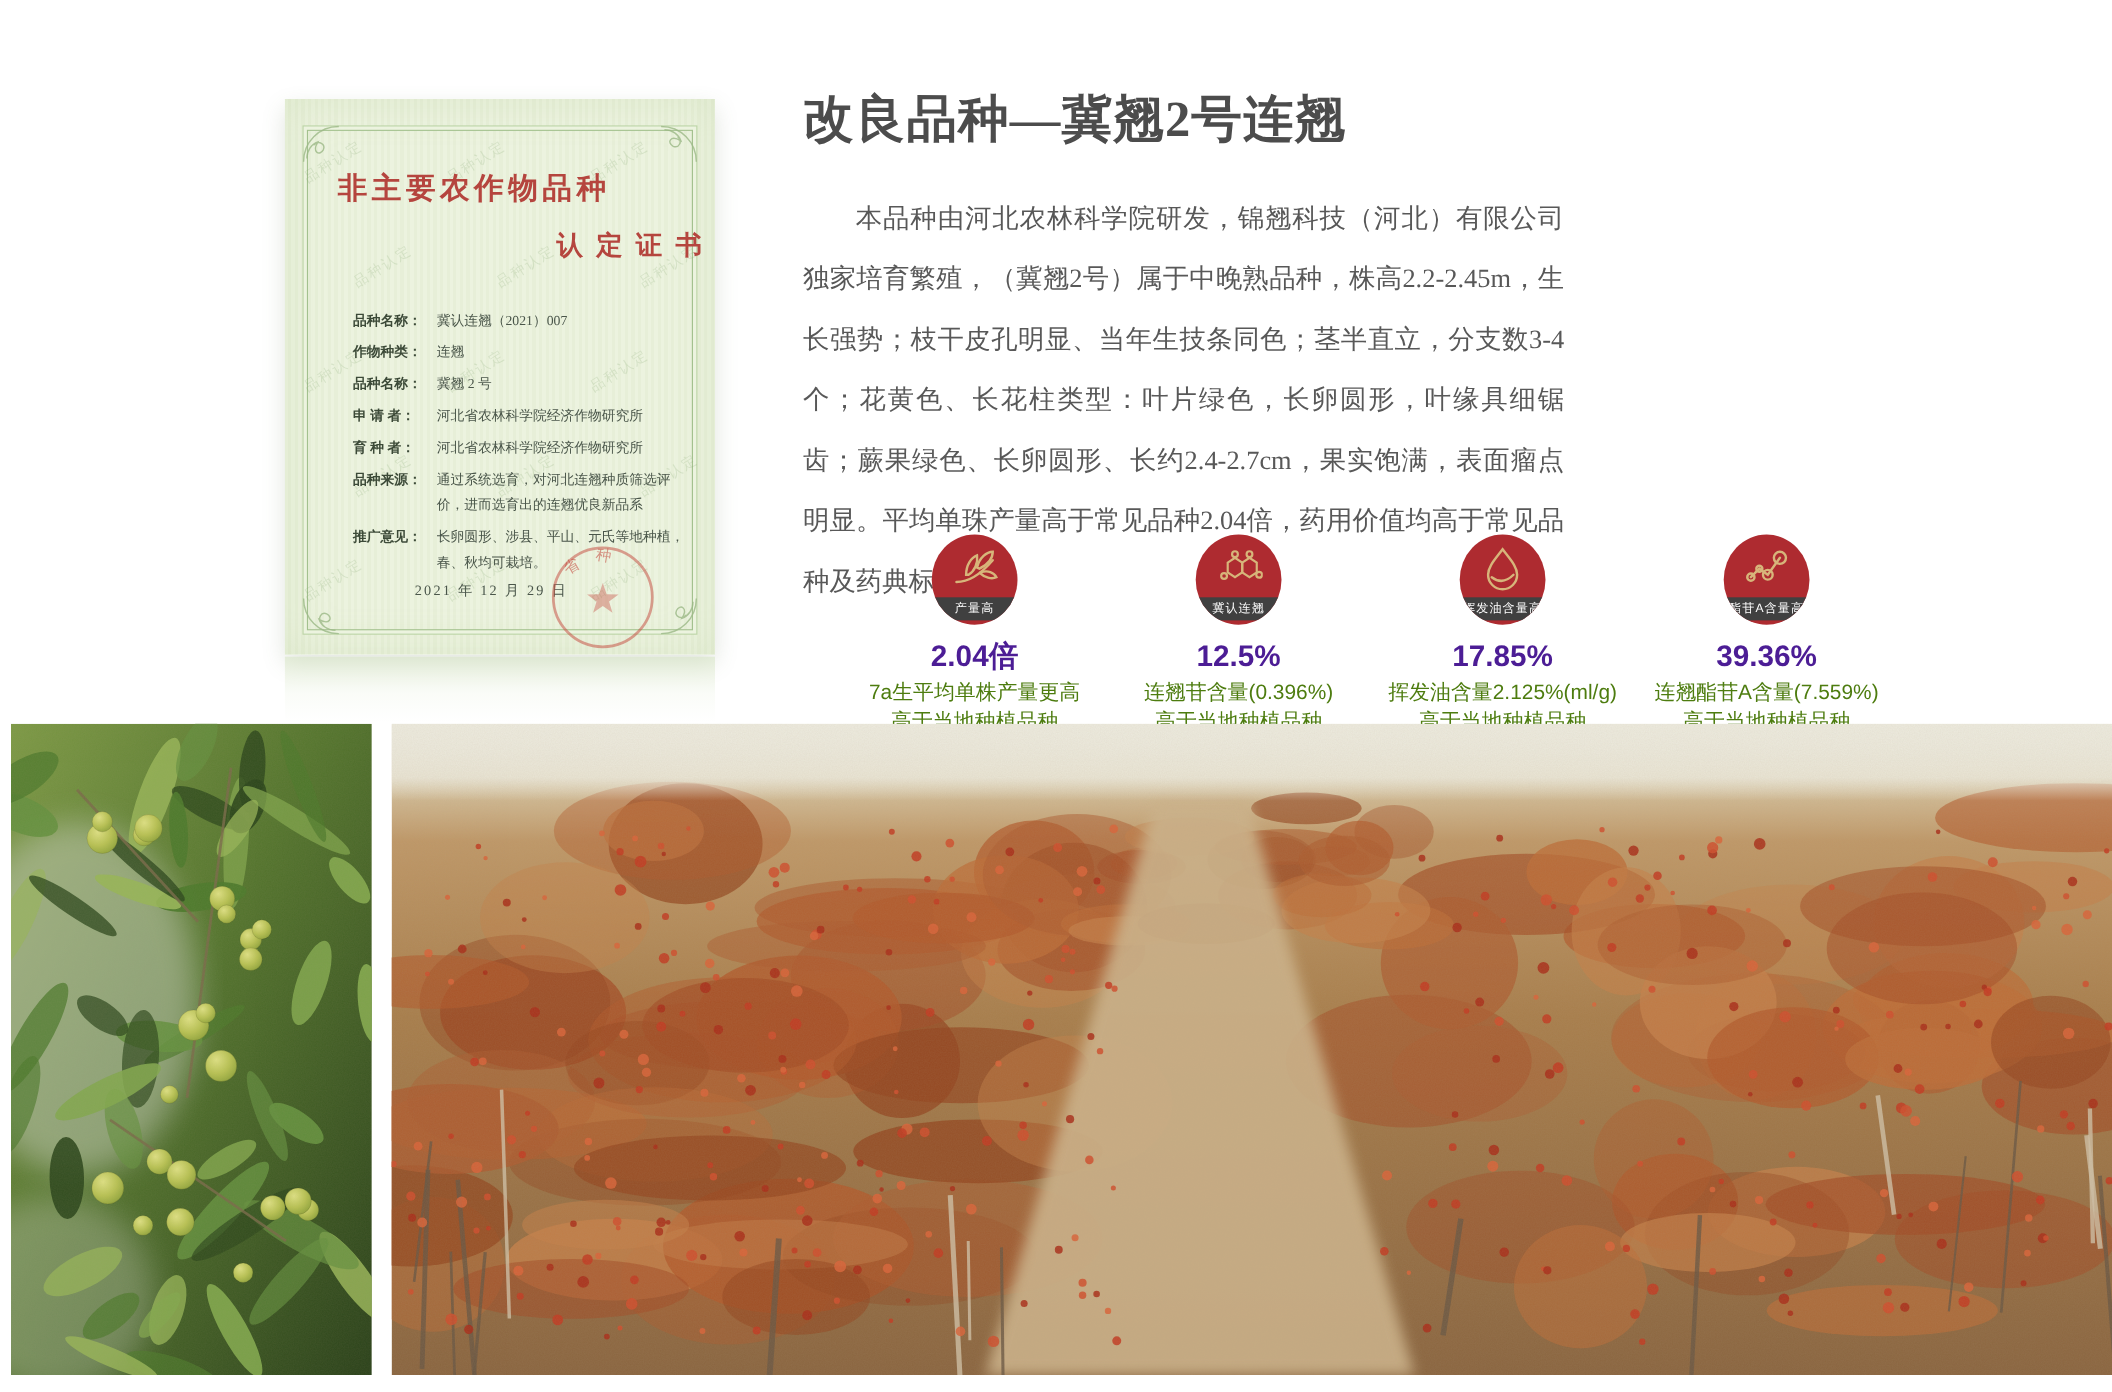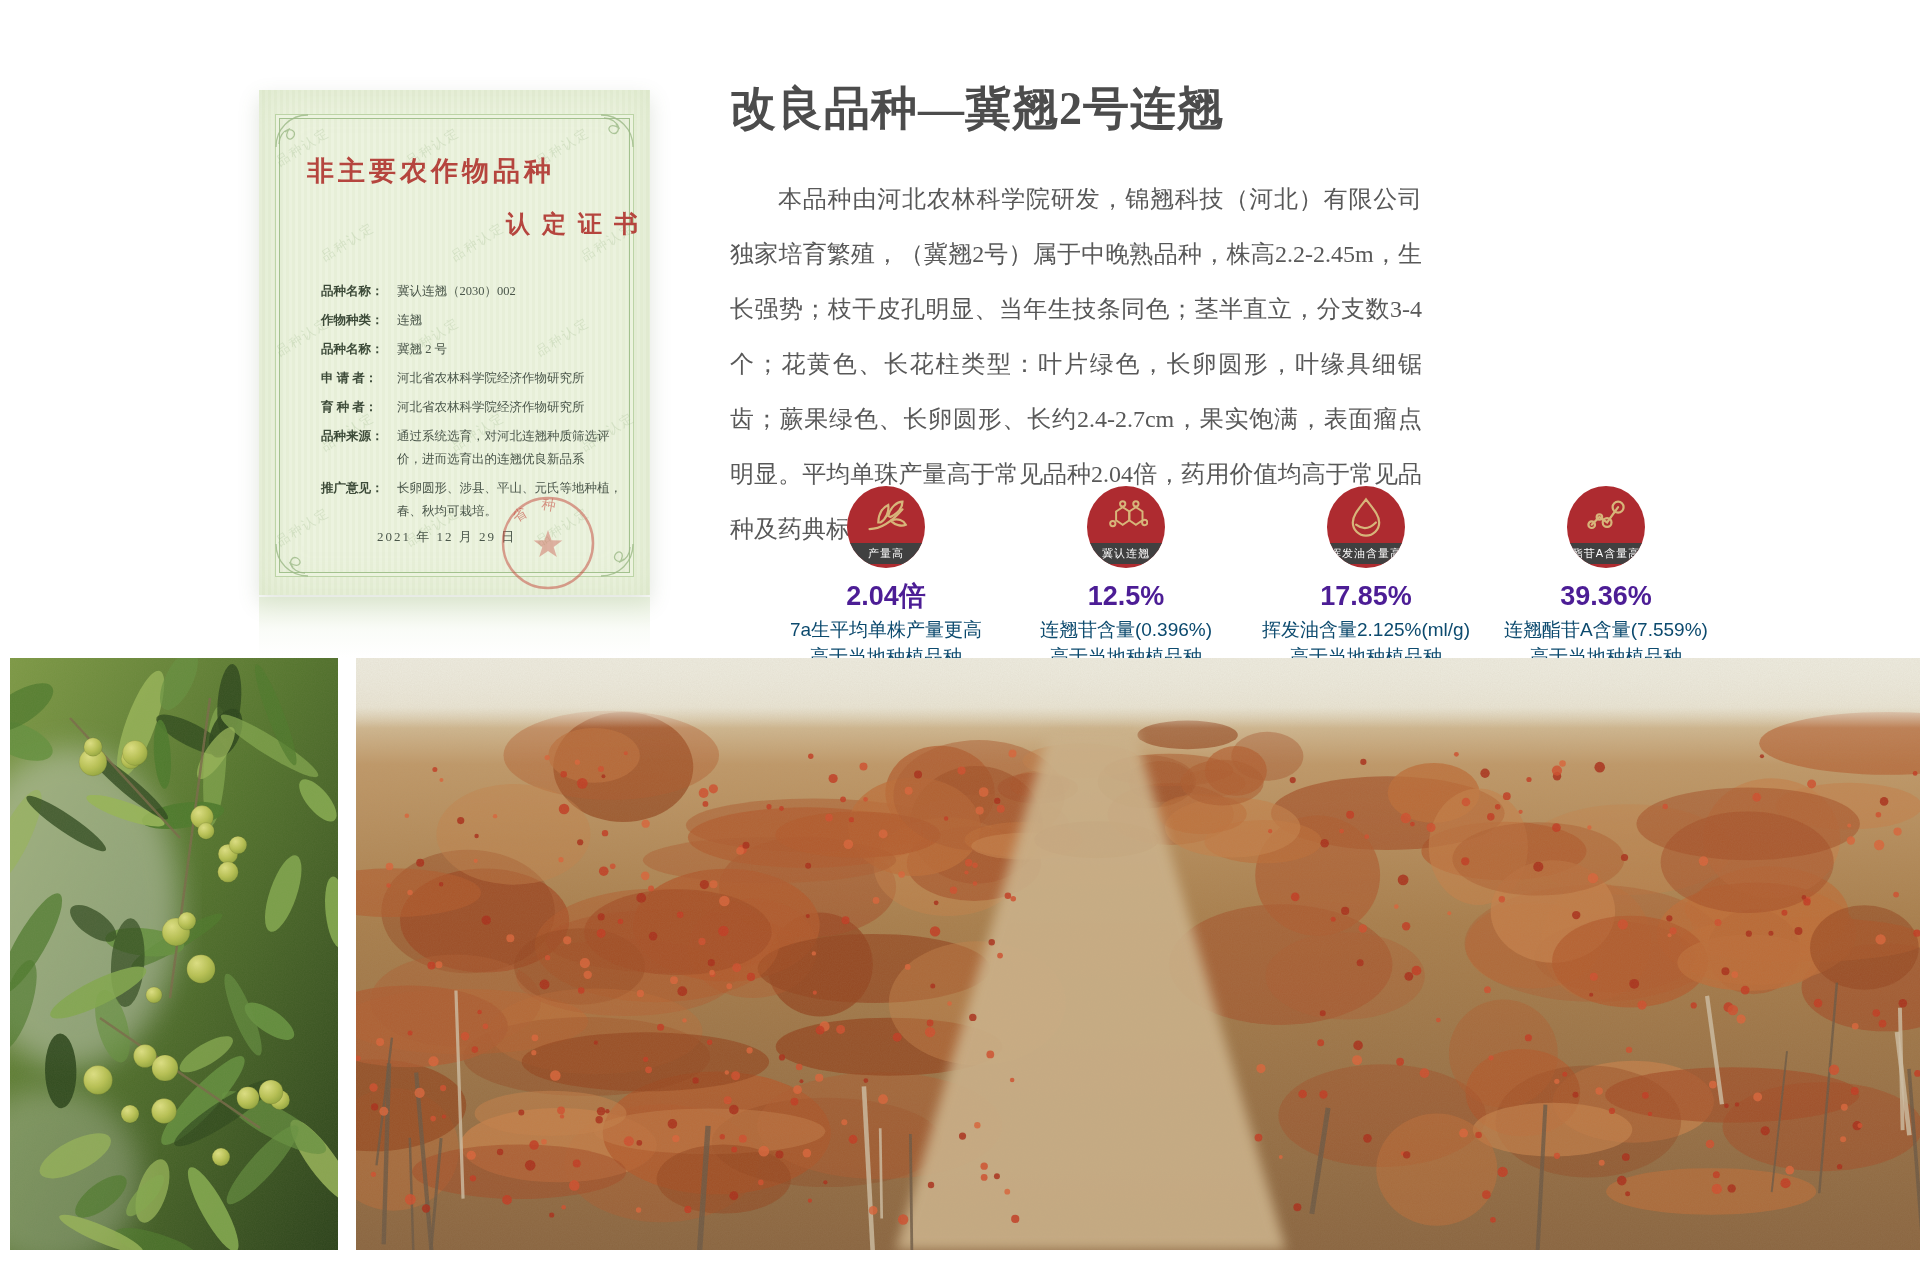--- a/index.html
+++ b/index.html
@@ -38,21 +38,21 @@
       font:24px/55px "Liberation Serif",serif;color:#585858;text-indent:2em;text-align:justify;}
 
   .stats{position:absolute;left:766px;top:486px;width:960px;display:flex;}
   .stat{width:240px;text-align:center;}
   .stat-circle{position:relative;width:78px;height:82px;margin:0 auto;border-radius:50%;
       background:#ae2b30;overflow:hidden;}
   .stat-circle svg.glyph{display:block;margin:9px auto 0;}
   .band{position:absolute;left:0;right:0;bottom:4px;height:21px;background:#404040;
       color:#fff;font:11px/21px "Liberation Sans",sans-serif;letter-spacing:1px;text-align:center;}
   .stat-value{margin-top:12px;font:bold 27px/1.2 "Liberation Sans",sans-serif;color:#4c1d95;}
-  .stat-line{font:19px/27px "Liberation Sans",sans-serif;color:#0c4a6e;}
+  .stat-line{font:19px/27px "Liberation Sans",sans-serif;color:#4d7c0f;}
   .stat-line.first{margin-top:4px;}
 
   
   .photos{position:absolute;left:0;top:658px;width:1920px;height:592px;}
   .photo-left{position:absolute;left:10px;top:0;width:328px;height:592px;}
   .photo-right{position:absolute;left:356px;top:0;width:1564px;height:592px;}
 </style>
 </head>
 <body>
 
@@ -91,21 +91,21 @@
         <span class="wm" style="left: 144px; top: 428px;">品种认定</span>
         <span class="wm" style="left: 274px; top: 428px;">品种认定</span>
       </div>
 
     <div class="cert-title1">非主要农作物品种</div>
     <div class="cert-title2">认定证书</div>
 
     <div class="cert-fields">
       <div class="crow">
         <span class="clabel">品种名称：</span>
-        <span class="cval">冀认连翘（2030）002</span>
+        <span class="cval">冀认连翘（2021）007</span>
       </div>
       <div class="crow">
         <span class="clabel">作物种类：</span>
         <span class="cval">连翘</span>
       </div>
       <div class="crow">
         <span class="clabel">品种名称：</span>
         <span class="cval">冀翘 2 号</span>
       </div>
       <div class="crow">

